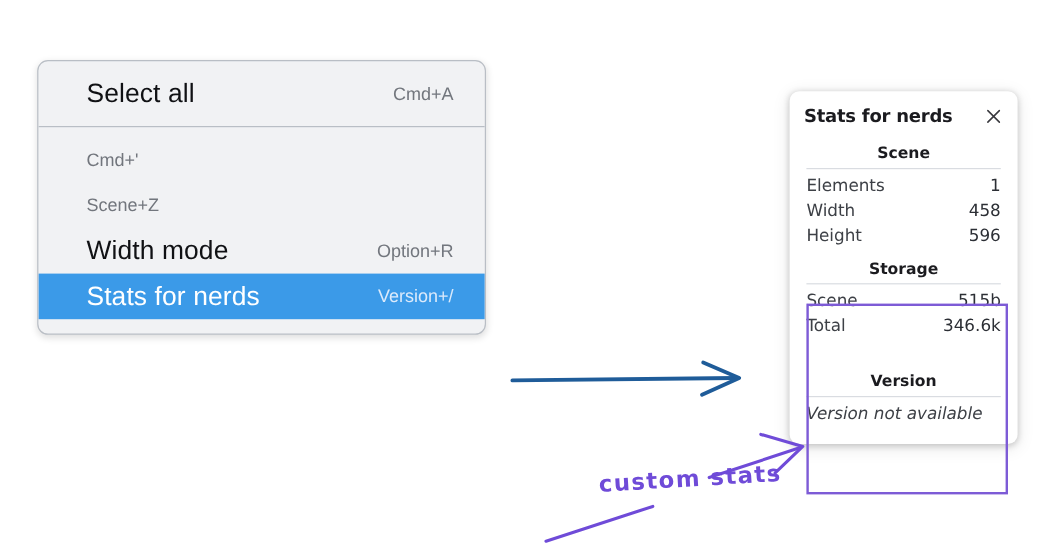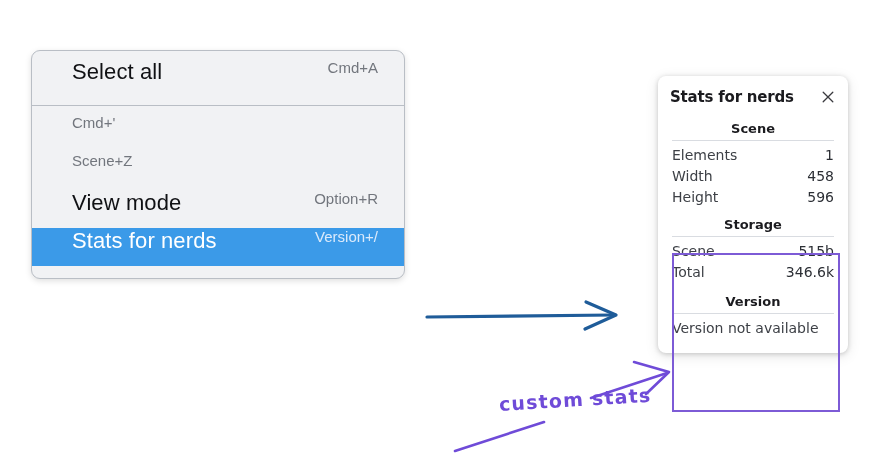--- a/index.html
+++ b/index.html
@@ -31,20 +31,21 @@
     overflow: hidden;
   }
   .menu-section { padding: 0; }
   .menu-separator {
     height: 1px;
     background: #b9bec5;
     margin: 8px 0 8px 0;
   }
   .menu-item {
     display: flex;
+    align-items: center;
     justify-content: space-between;
     height: 38px;
     padding: 0 26px 0 40px;
     box-sizing: border-box;
     cursor: default;
     gap: 40px;
   }
   .menu-item .label {
     font-size: 22px;
     color: #101114;
@@ -116,20 +117,21 @@
     padding: 2px 2px;
     line-height: 17px;
   }
   .stat-row .k { color: #3d4046; }
   .stat-row .v { color: #2c2f35; }
   .version-text {
     font-size: 14px;
     color: #3d4046;
     padding: 2px 2px;
     line-height: 17px;
+    font-style: italic;
   }
 
   
   #custom-stats-highlight {
     position: absolute;
     left: 672px;
     top: 253px;
     width: 168px;
     height: 159px;
     border: 2px solid #7d5bd6;
@@ -173,21 +175,21 @@
   <div class="menu-separator"></div>
 
   <div class="menu-section">
     <div class="menu-item">
       <span class="shortcut">Cmd+'</span>
     </div>
     <div class="menu-item">
       <span class="shortcut">Scene+Z</span>
     </div>
     <div class="menu-item">
-      <span class="label">View mode</span>
+      <span class="label">Width mode</span>
       <span class="shortcut">Option+R</span>
     </div>
     <div class="menu-item selected">
       <span class="label">Stats for nerds</span>
       <span class="shortcut">Version+/</span>
     </div>
   </div>
 
 </div>
 
@@ -225,21 +227,21 @@
     <div class="stat-row">
       <span class="k">Scene</span>
       <span class="v">515b</span>
     </div>
     <div class="stat-row">
       <span class="k">Total</span>
       <span class="v">346.6k</span>
     </div>
   </div>
 
-  <div style="margin-top:10px;">
+  <div style="margin-top:27px;">
     <div class="section-title">Version</div>
     <div class="section-rule"></div>
     <div class="version-text">Version not available</div>
   </div>
 
 </div>
 
 <div id="custom-stats-highlight"></div>
 
 <svg id="annotations" viewBox="0 0 873 461">

